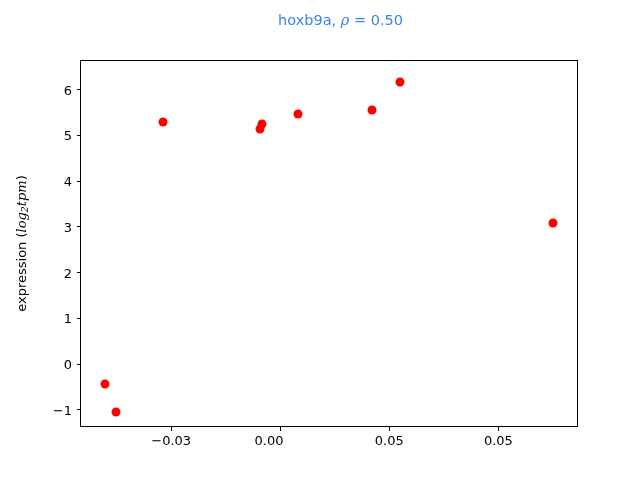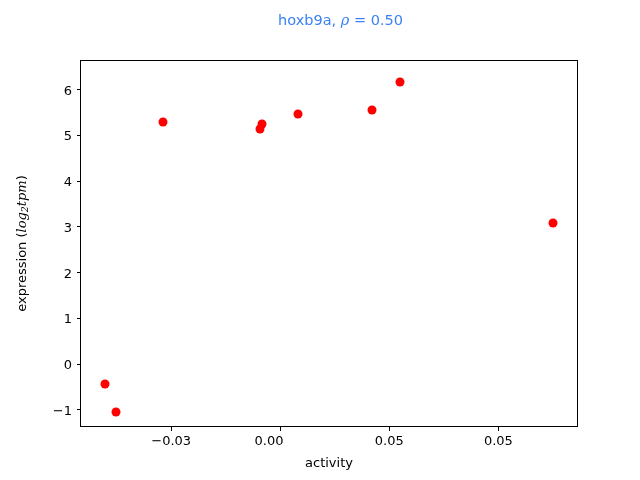--- a/index.html
+++ b/index.html
@@ -175,17 +175,16 @@
       <div class="ytick" style="top: 226.42px;"></div>
       <div class="yticklabel" style="top: 226.92px;">3</div>
       <div class="ytick" style="top: 180.69px;"></div>
       <div class="yticklabel" style="top: 181.19px;">4</div>
       <div class="ytick" style="top: 134.96px;"></div>
       <div class="yticklabel" style="top: 135.46px;">5</div>
       <div class="ytick" style="top: 89.23px;"></div>
       <div class="yticklabel" style="top: 89.73px;">6</div>
     </div>
 
-  <div id="xlabel">activity</div>
 
   <div id="ylabel"><span>expression (</span><span class="math-italic">log</span><sub class="math-italic">2</sub><span class="math-italic">tpm</span><span>)</span></div>
 
 </div>
 
 </body></html>

